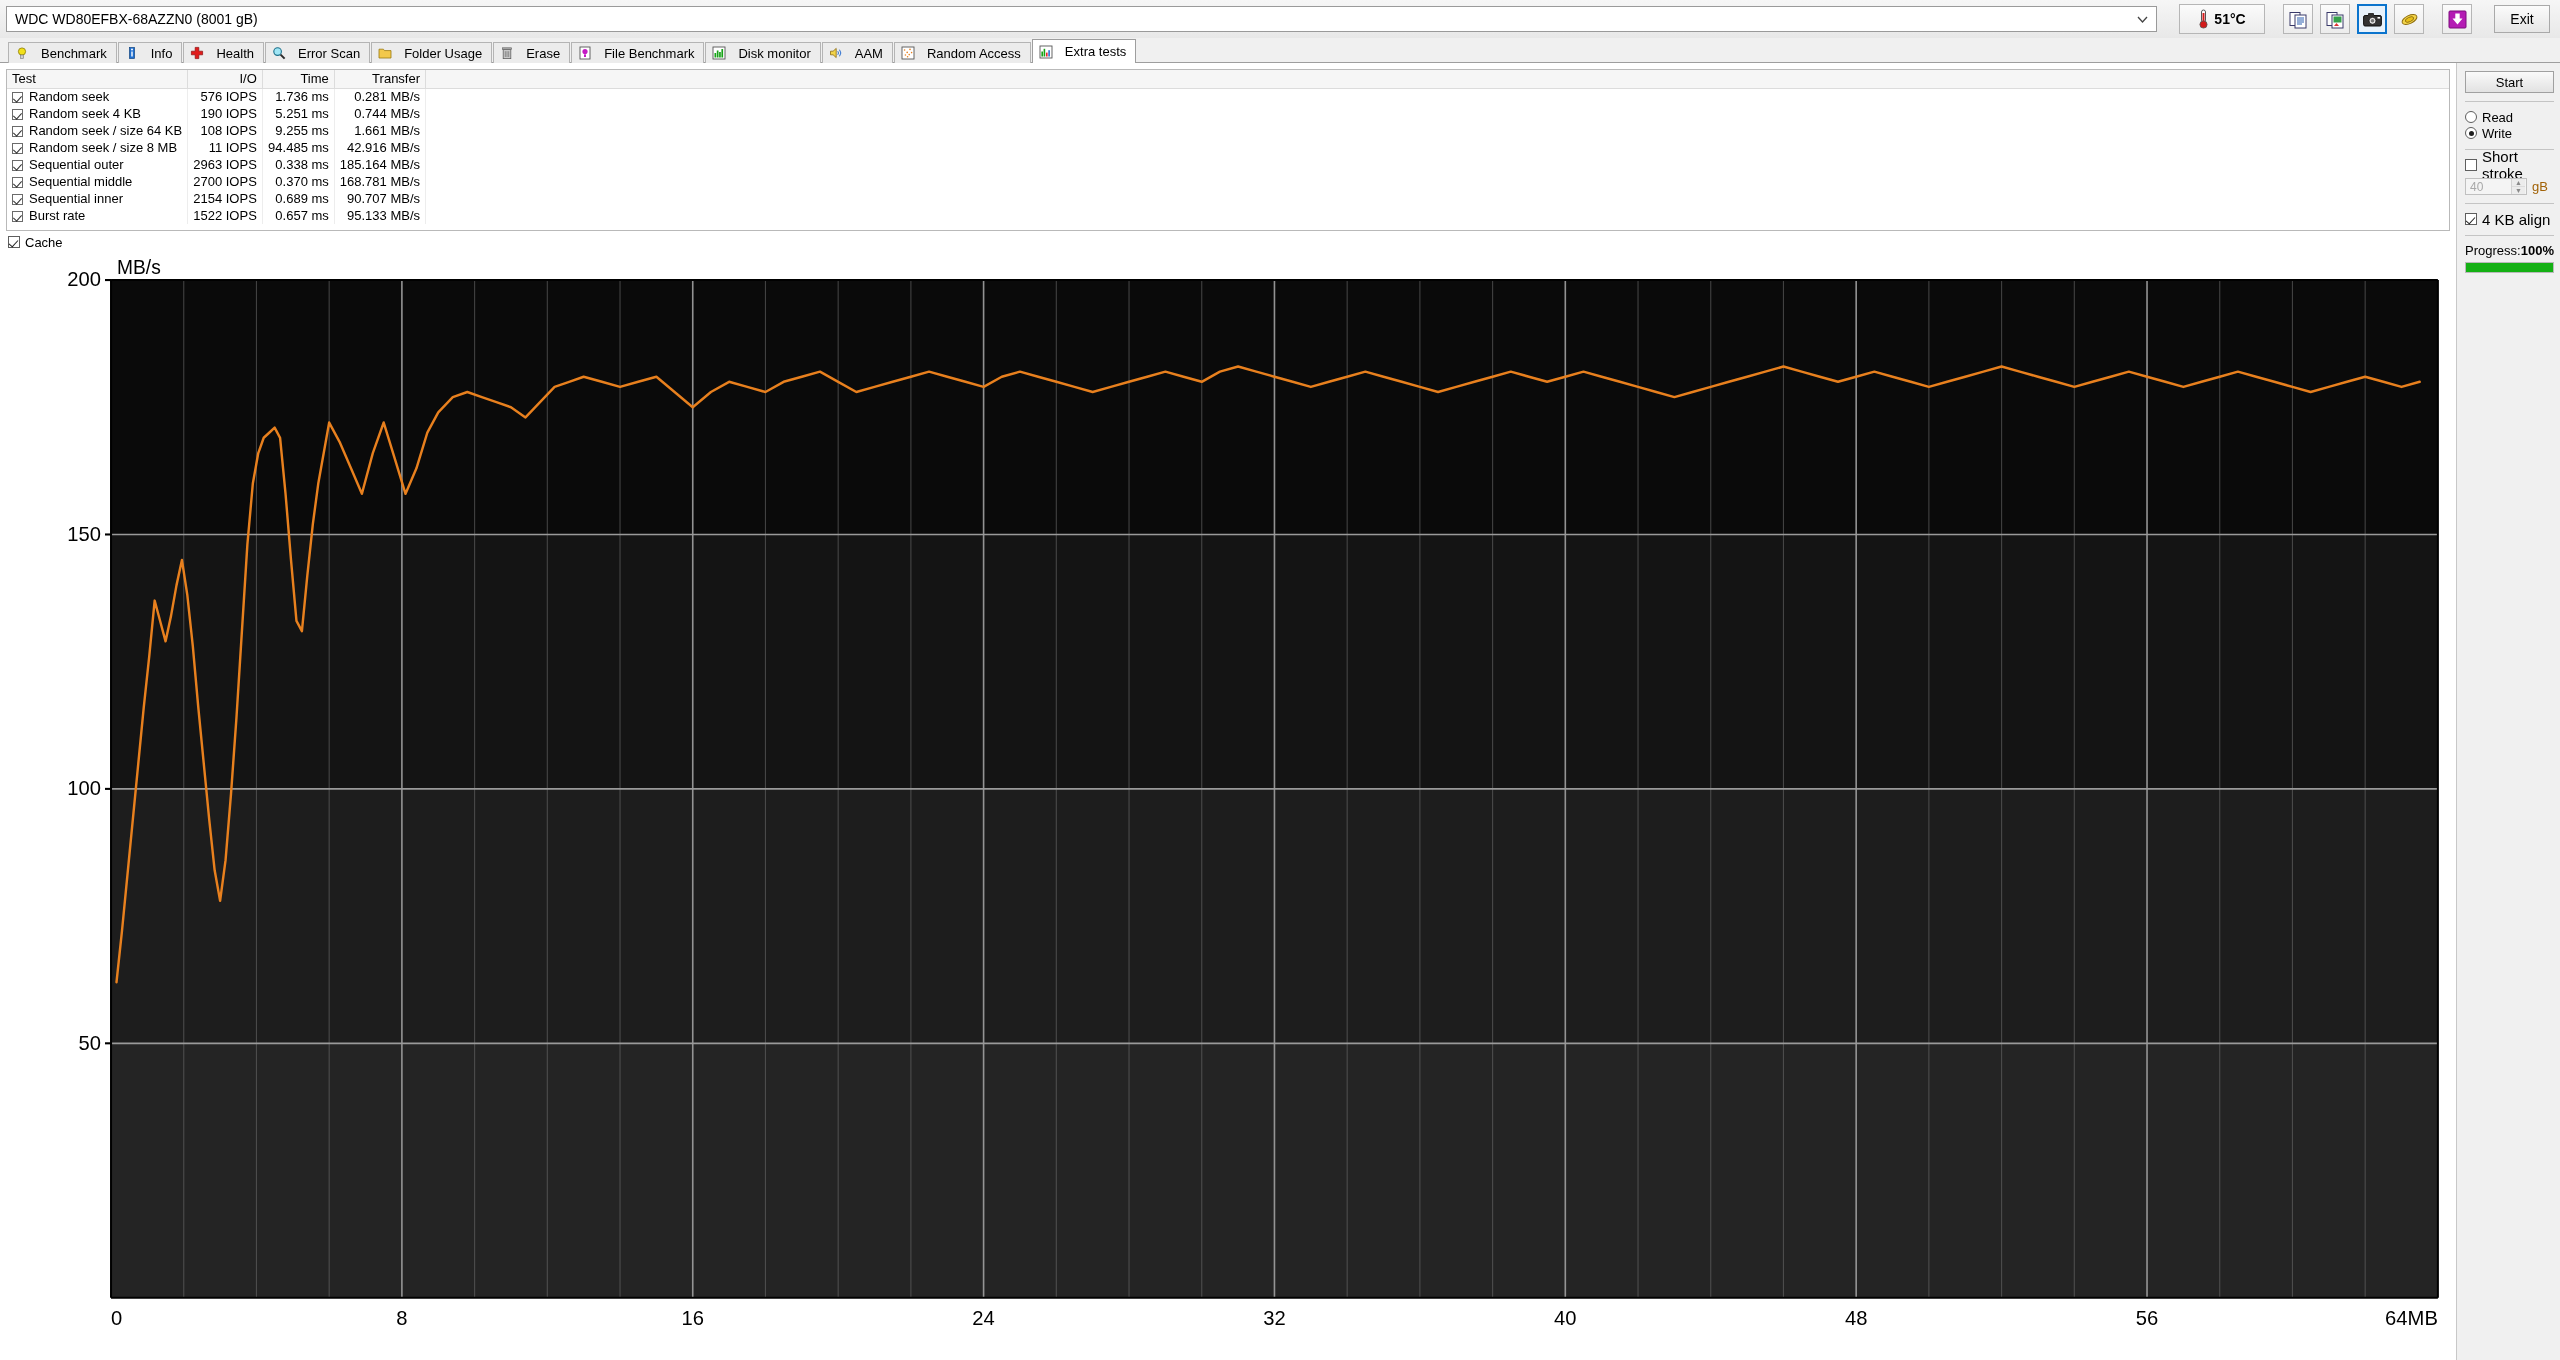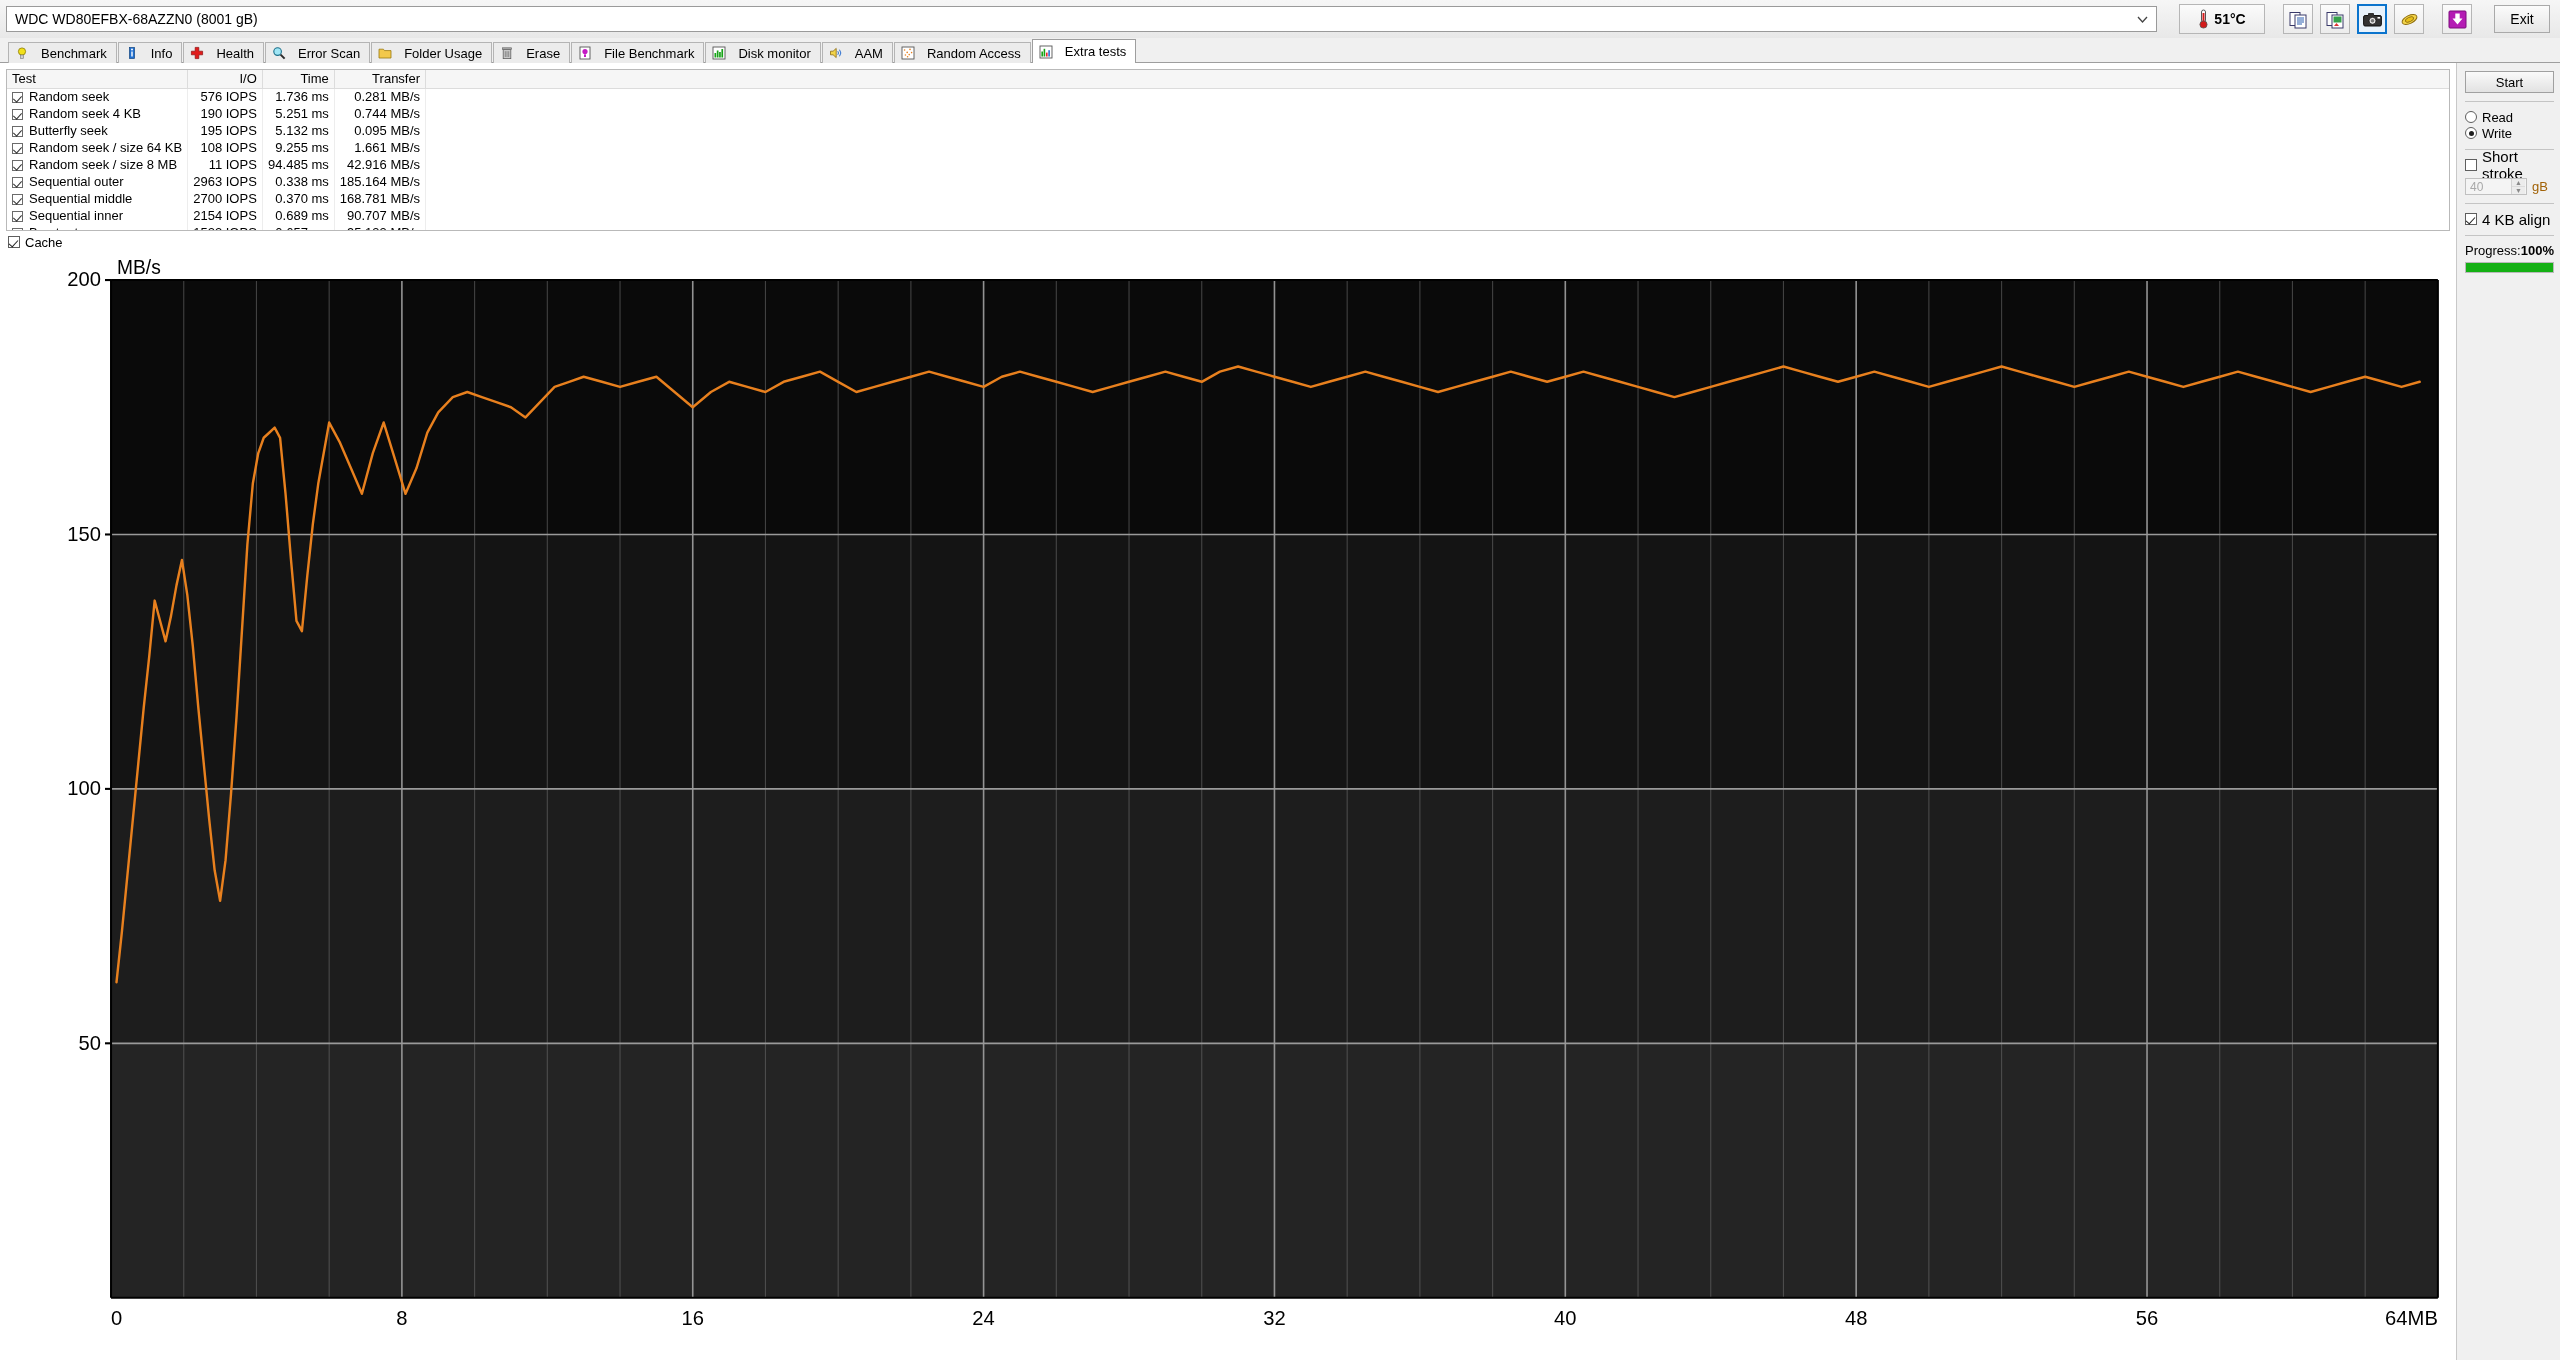--- a/index.html
+++ b/index.html
@@ -436,27 +436,20 @@
             <td class="c-io">576 IOPS</td>
             <td class="c-time">1.736 ms</td>
             <td class="c-tr">0.281 MB/s</td>
             <td class="c-pad"></td>
           </tr>
           <tr>
             <td class="c-test"><span class="cellchk"></span><span>Random seek 4 KB</span></td>
             <td class="c-io">190 IOPS</td>
             <td class="c-time">5.251 ms</td>
             <td class="c-tr">0.744 MB/s</td>
-            <td class="c-pad"></td>
-          </tr>
-          <tr>
-            <td class="c-test"><span class="cellchk"></span><span>Butterfly seek</span></td>
-            <td class="c-io">195 IOPS</td>
-            <td class="c-time">5.132 ms</td>
-            <td class="c-tr">0.095 MB/s</td>
             <td class="c-pad"></td>
           </tr>
           <tr>
             <td class="c-test"><span class="cellchk"></span><span>Random seek / size 64 KB</span></td>
             <td class="c-io">108 IOPS</td>
             <td class="c-time">9.255 ms</td>
             <td class="c-tr">1.661 MB/s</td>
             <td class="c-pad"></td>
           </tr>
           <tr>

